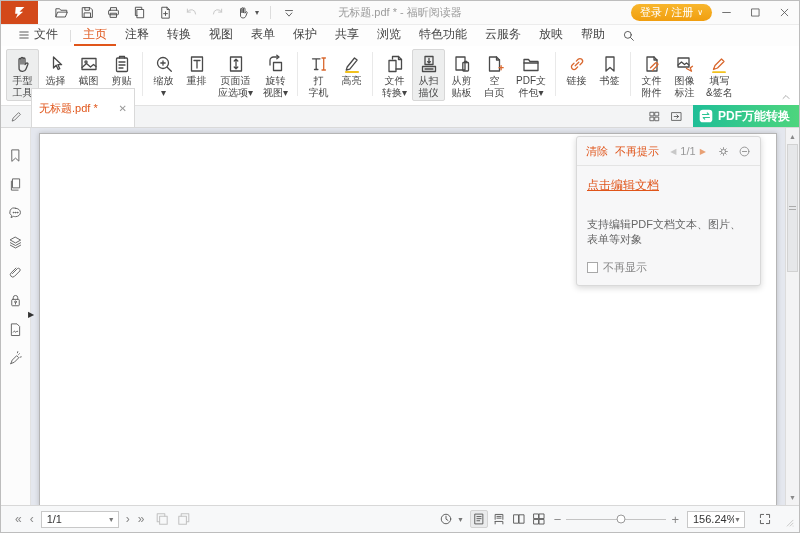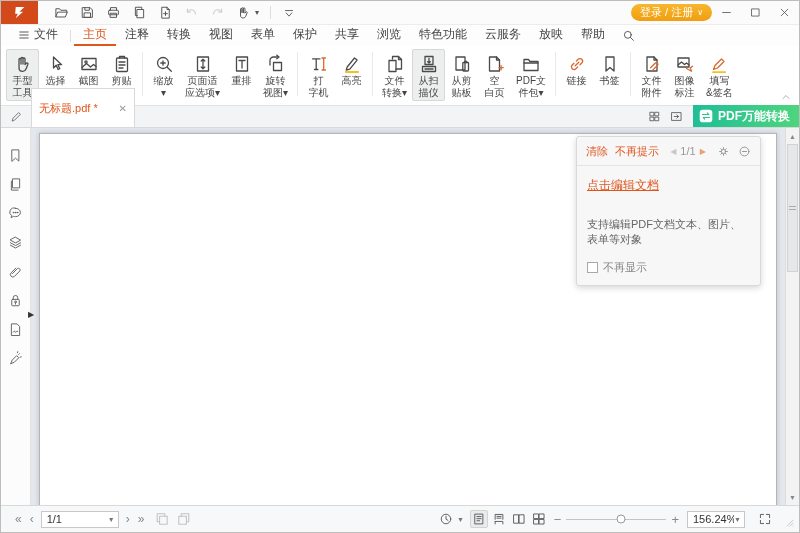--- a/index.html
+++ b/index.html
@@ -195,20 +195,21 @@
         </span>
       <span class="qat-caret">▾</span>
       <span class="tdivider"></span>
       <span class="ico" style="width:14px;height:14px;">
           <svg viewBox="0 0 20 20" fill="none" stroke="currentColor" stroke-width="1.3" stroke-linecap="round" stroke-linejoin="round">
             <path d="M5 6.5 h10"></path>
             <path d="M6 10 l4 4.5 4-4.5"></path>
           </svg>
         </span>
     </div>
+    <div class="win-title">无标题.pdf * - 福昕阅读器</div>
     <div class="title-right">
       <div class="login-btn">
         <span>登录 / 注册</span>
         <span class="login-caret">∨</span>
       </div>
       <div class="winbtn">
           <span class="ico">
             <svg viewBox="0 0 20 20" fill="none" stroke="currentColor" stroke-width="1.5" stroke-linecap="round" stroke-linejoin="round">
               <path d="M3 10 h14"></path>
             </svg>
@@ -362,36 +363,36 @@
             </svg>
           </span>
           <span class="rlbl">缩放</span>
           <span class="rlbl">▾</span>
         </div>
 
         <div class="rbtn">
           <span class="ric">
             <svg viewBox="0 0 20 20" fill="none" stroke="currentColor" stroke-width="1.3" stroke-linecap="round" stroke-linejoin="round">
               <rect x="4.5" y="3" width="11" height="14"></rect>
+              <path d="M7 6.5 h6 M10 6.5 V14"></path>
+            </svg>
+          </span>
+          <span class="rlbl">重排</span>
+          <span class="rlbl"></span>
+        </div>
+
+        <div class="rbtn">
+          <span class="ric">
+            <svg viewBox="0 0 20 20" fill="none" stroke="currentColor" stroke-width="1.3" stroke-linecap="round" stroke-linejoin="round">
+              <rect x="4.5" y="3" width="11" height="14"></rect>
               <path d="M10 5.5 v9 M8.2 7 10 5.2 l1.8 1.8 M8.2 13 10 14.8 l1.8-1.8"></path>
             </svg>
           </span>
           <span class="rlbl">页面适</span>
           <span class="rlbl">应选项▾</span>
-        </div>
-
-        <div class="rbtn">
-          <span class="ric">
-            <svg viewBox="0 0 20 20" fill="none" stroke="currentColor" stroke-width="1.3" stroke-linecap="round" stroke-linejoin="round">
-              <rect x="4.5" y="3" width="11" height="14"></rect>
-              <path d="M7 6.5 h6 M10 6.5 V14"></path>
-            </svg>
-          </span>
-          <span class="rlbl">重排</span>
-          <span class="rlbl"></span>
         </div>
 
         <div class="rbtn">
           <span class="ric">
             <svg viewBox="0 0 20 20" fill="none" stroke="currentColor" stroke-width="1.3" stroke-linecap="round" stroke-linejoin="round">
               <rect x="7.5" y="8.5" width="8" height="8"></rect>
               <path d="M4 11 V6.5 A3.5 3.5 0 0 1 7.5 3 h5"></path>
               <path d="M10.8 1.2 13 3 l-2.2 1.8"></path>
             </svg>
           </span>

